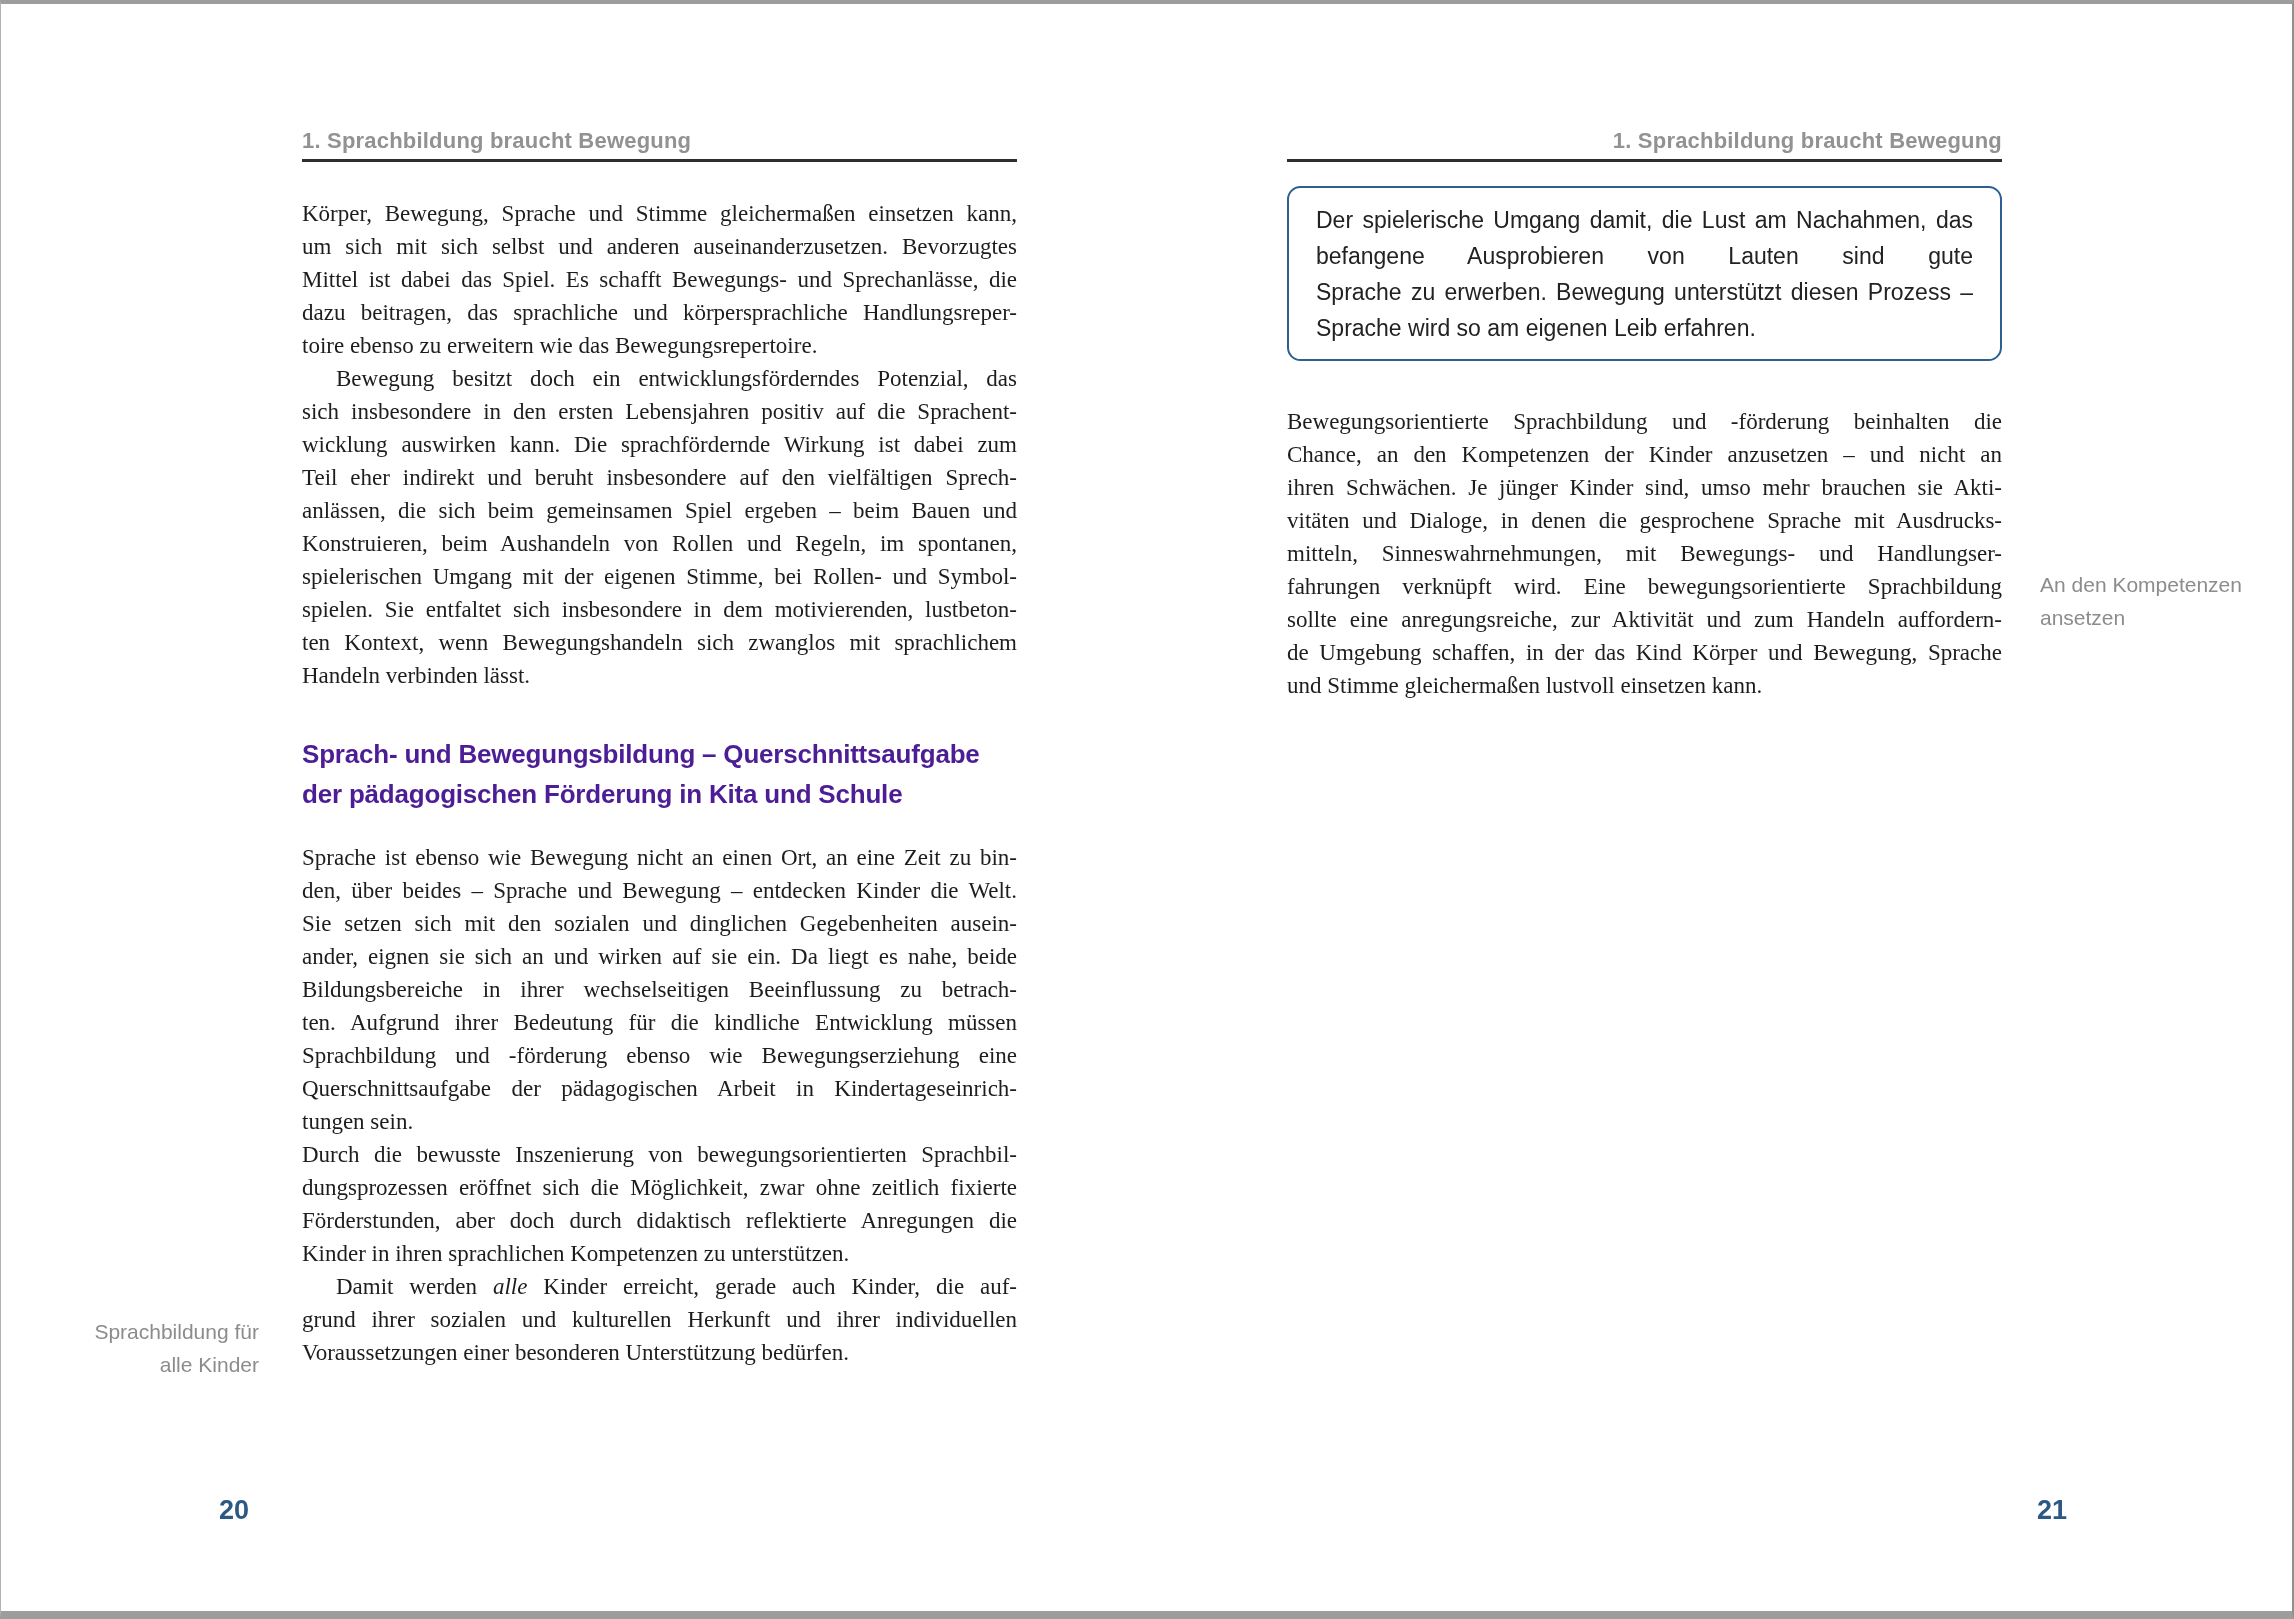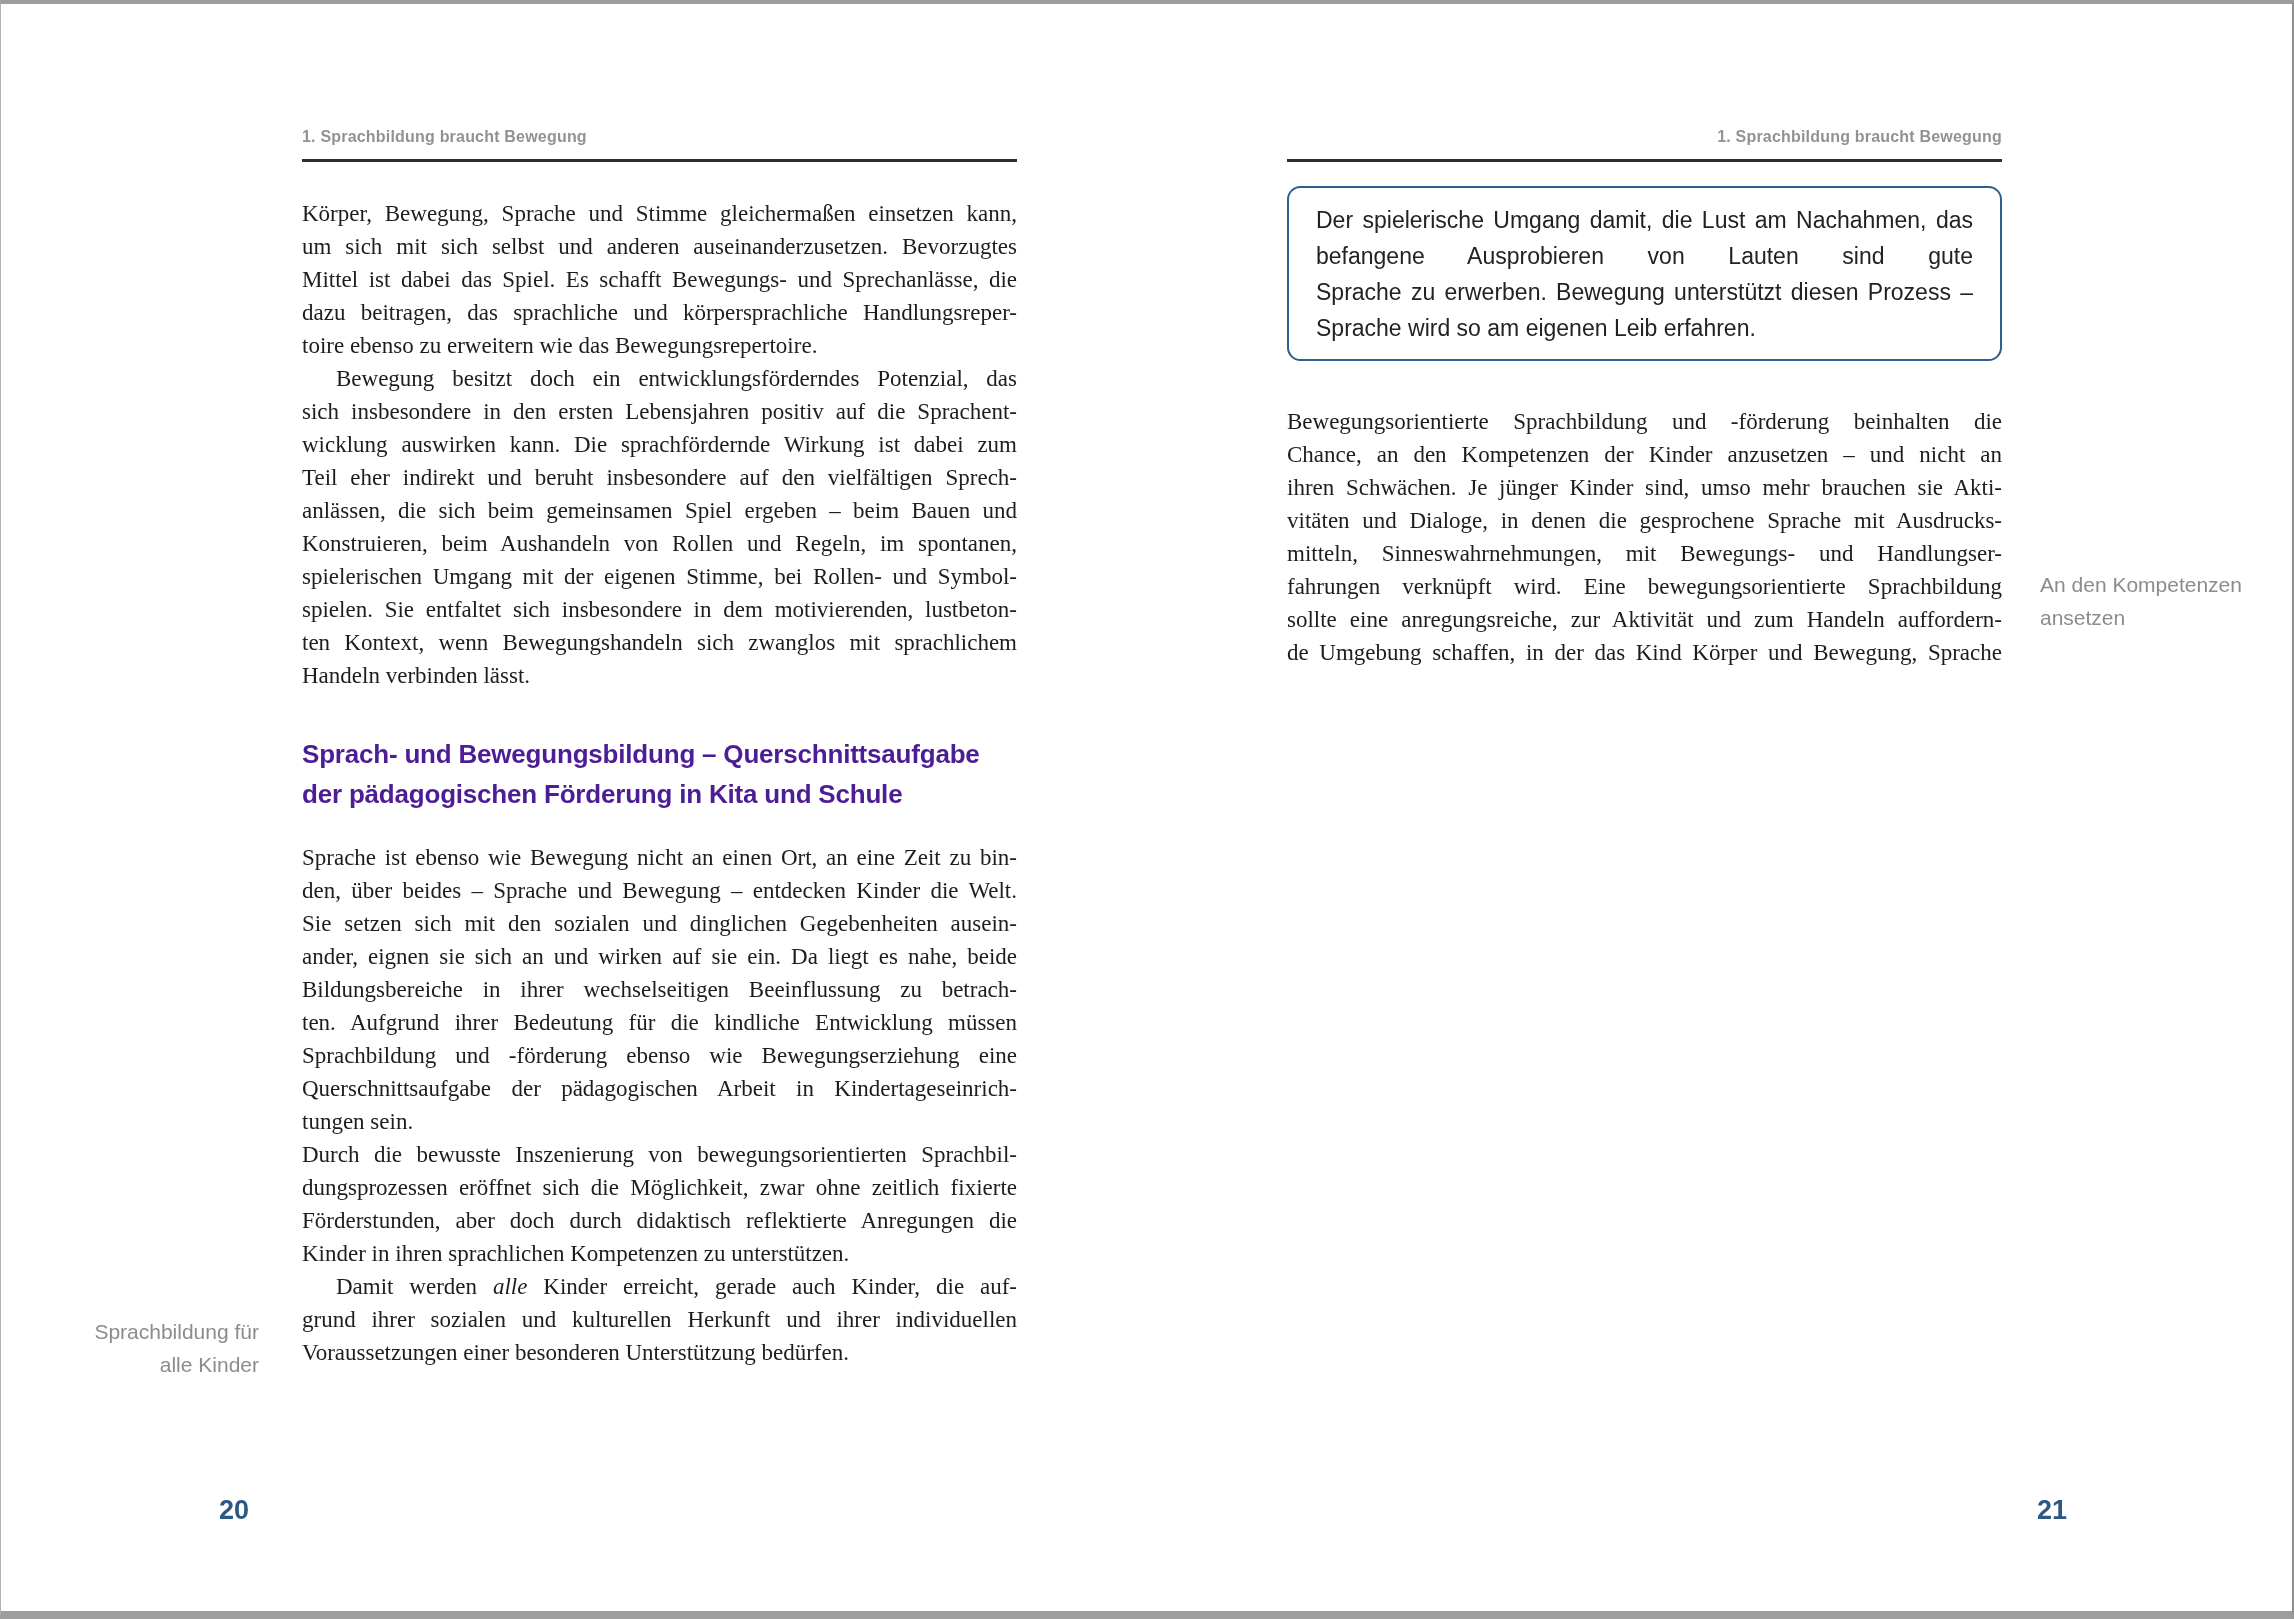--- a/index.html
+++ b/index.html
@@ -6,21 +6,21 @@
   .sheet{
     position:relative;width:2294px;height:1619px;background:#ffffff;
     box-sizing:border-box;overflow:hidden;
     border-top:4.8px solid #9d9d9d;border-bottom:8.6px solid #9d9d9d;
     border-left:1.9px solid #b3b3b3;border-right:2.9px solid #8f8f8f;
     font-family:"Liberation Serif",serif;
   }
   .running-head{
     position:absolute;top:124px;width:715px;
     font-family:"Liberation Sans",sans-serif;font-weight:bold;
-    font-size:16px;color:#929292;letter-spacing:0.2px;
+    font-size:22px;color:#929292;letter-spacing:0.2px;
   }
   .running-head.left{left:301px;text-align:left;}
   .running-head.right{left:1286px;text-align:right;}
   .head-rule{position:absolute;top:155px;width:715px;height:2.9px;background:#2e2e2e;}
   .head-rule.left{left:301px;}
   .head-rule.right{left:1286px;}
 
   .body-col{position:absolute;width:715px;font-size:23px;color:#1d1d1d;}
   #left-body{left:301px;top:193px;}
   #right-body{left:1286px;top:401px;}
@@ -142,20 +142,21 @@
   <div class="body-col" id="right-body">
     <div class="para">
         <div class="line">Bewegungsorientierte Sprachbildung und -förderung beinhalten die</div>
         <div class="line">Chance, an den Kompetenzen der Kinder anzusetzen – und nicht an</div>
         <div class="line">ihren Schwächen. Je jünger Kinder sind, umso mehr brauchen sie Akti-</div>
         <div class="line">vitäten und Dialoge, in denen die gesprochene Sprache mit Ausdrucks-</div>
         <div class="line">mitteln, Sinneswahrnehmungen, mit Bewegungs- und Handlungser-</div>
         <div class="line">fahrungen verknüpft wird. Eine bewegungsorientierte Sprachbildung</div>
         <div class="line">sollte eine anregungsreiche, zur Aktivität und zum Handeln auffordern-</div>
         <div class="line">de Umgebung schaffen, in der das Kind Körper und Bewegung, Sprache</div>
+        <div class="line last">und Stimme gleichermaßen lustvoll einsetzen kann.</div>
       </div>
   </div>
 
   <div class="margin-note" id="note-right">
       <div class="line">An den Kompetenzen</div>
       <div class="line last">ansetzen</div>
     </div>
   <div class="page-num" id="pn-right">21</div>
 
 </div>

